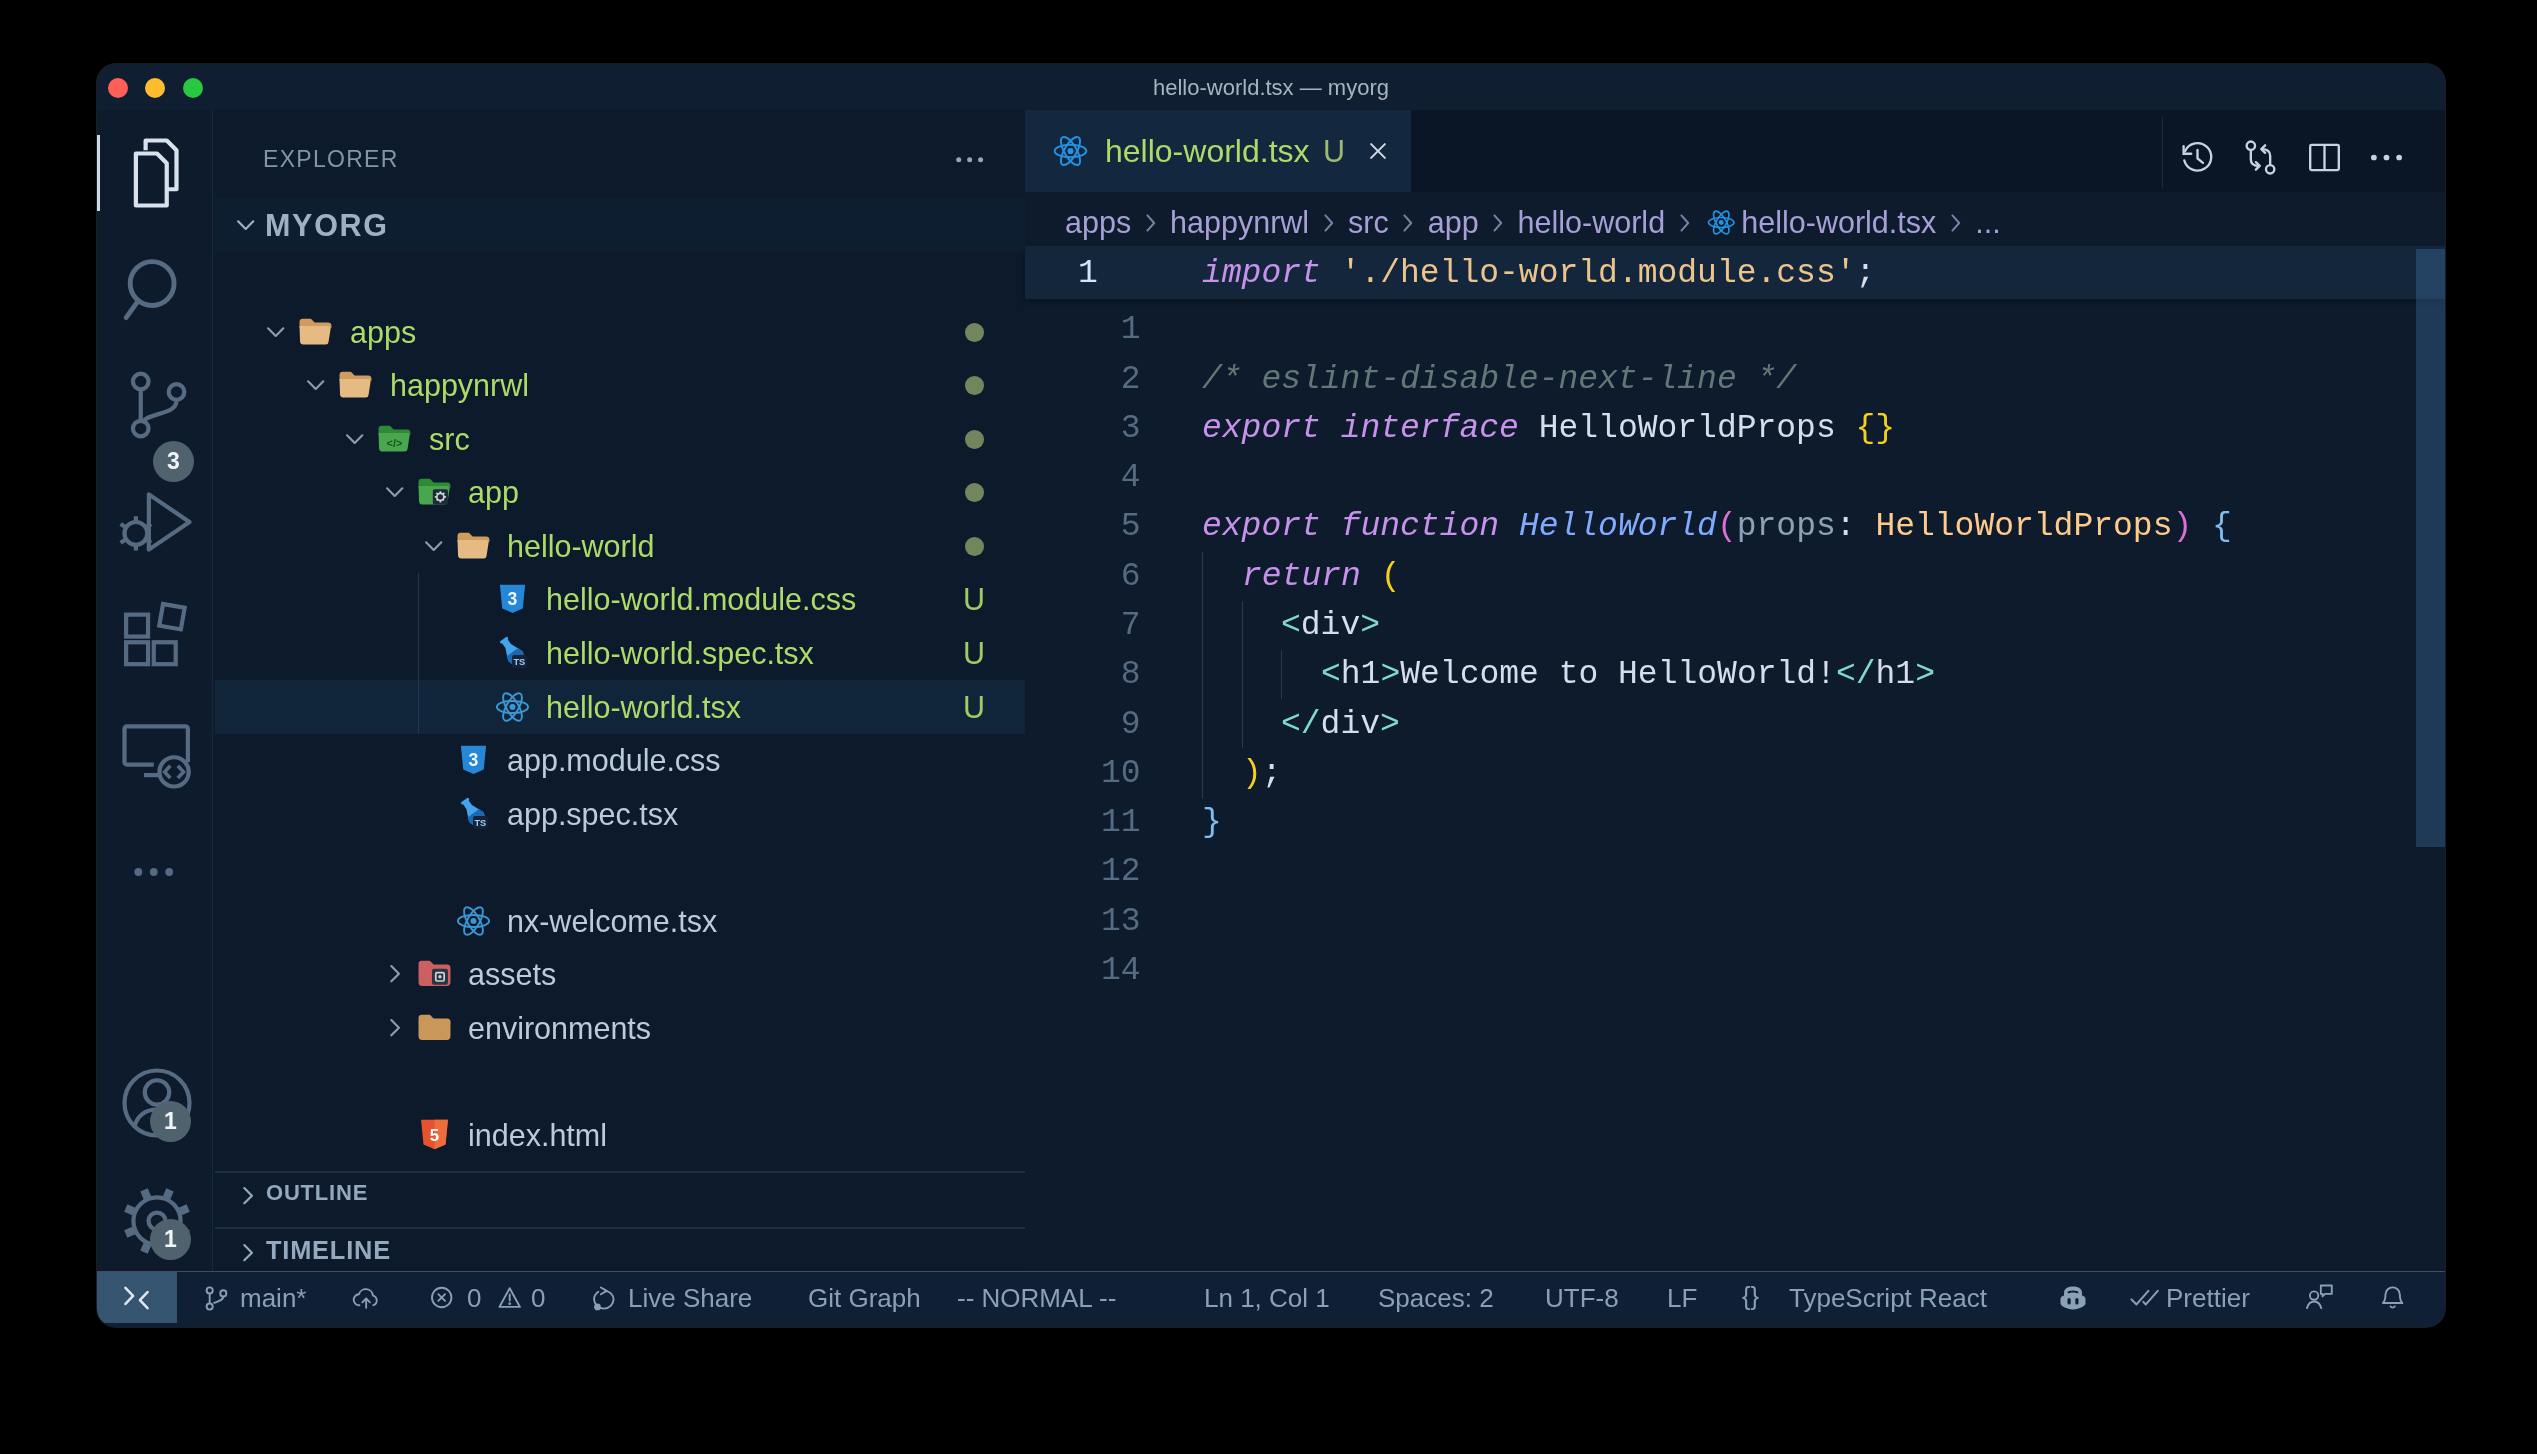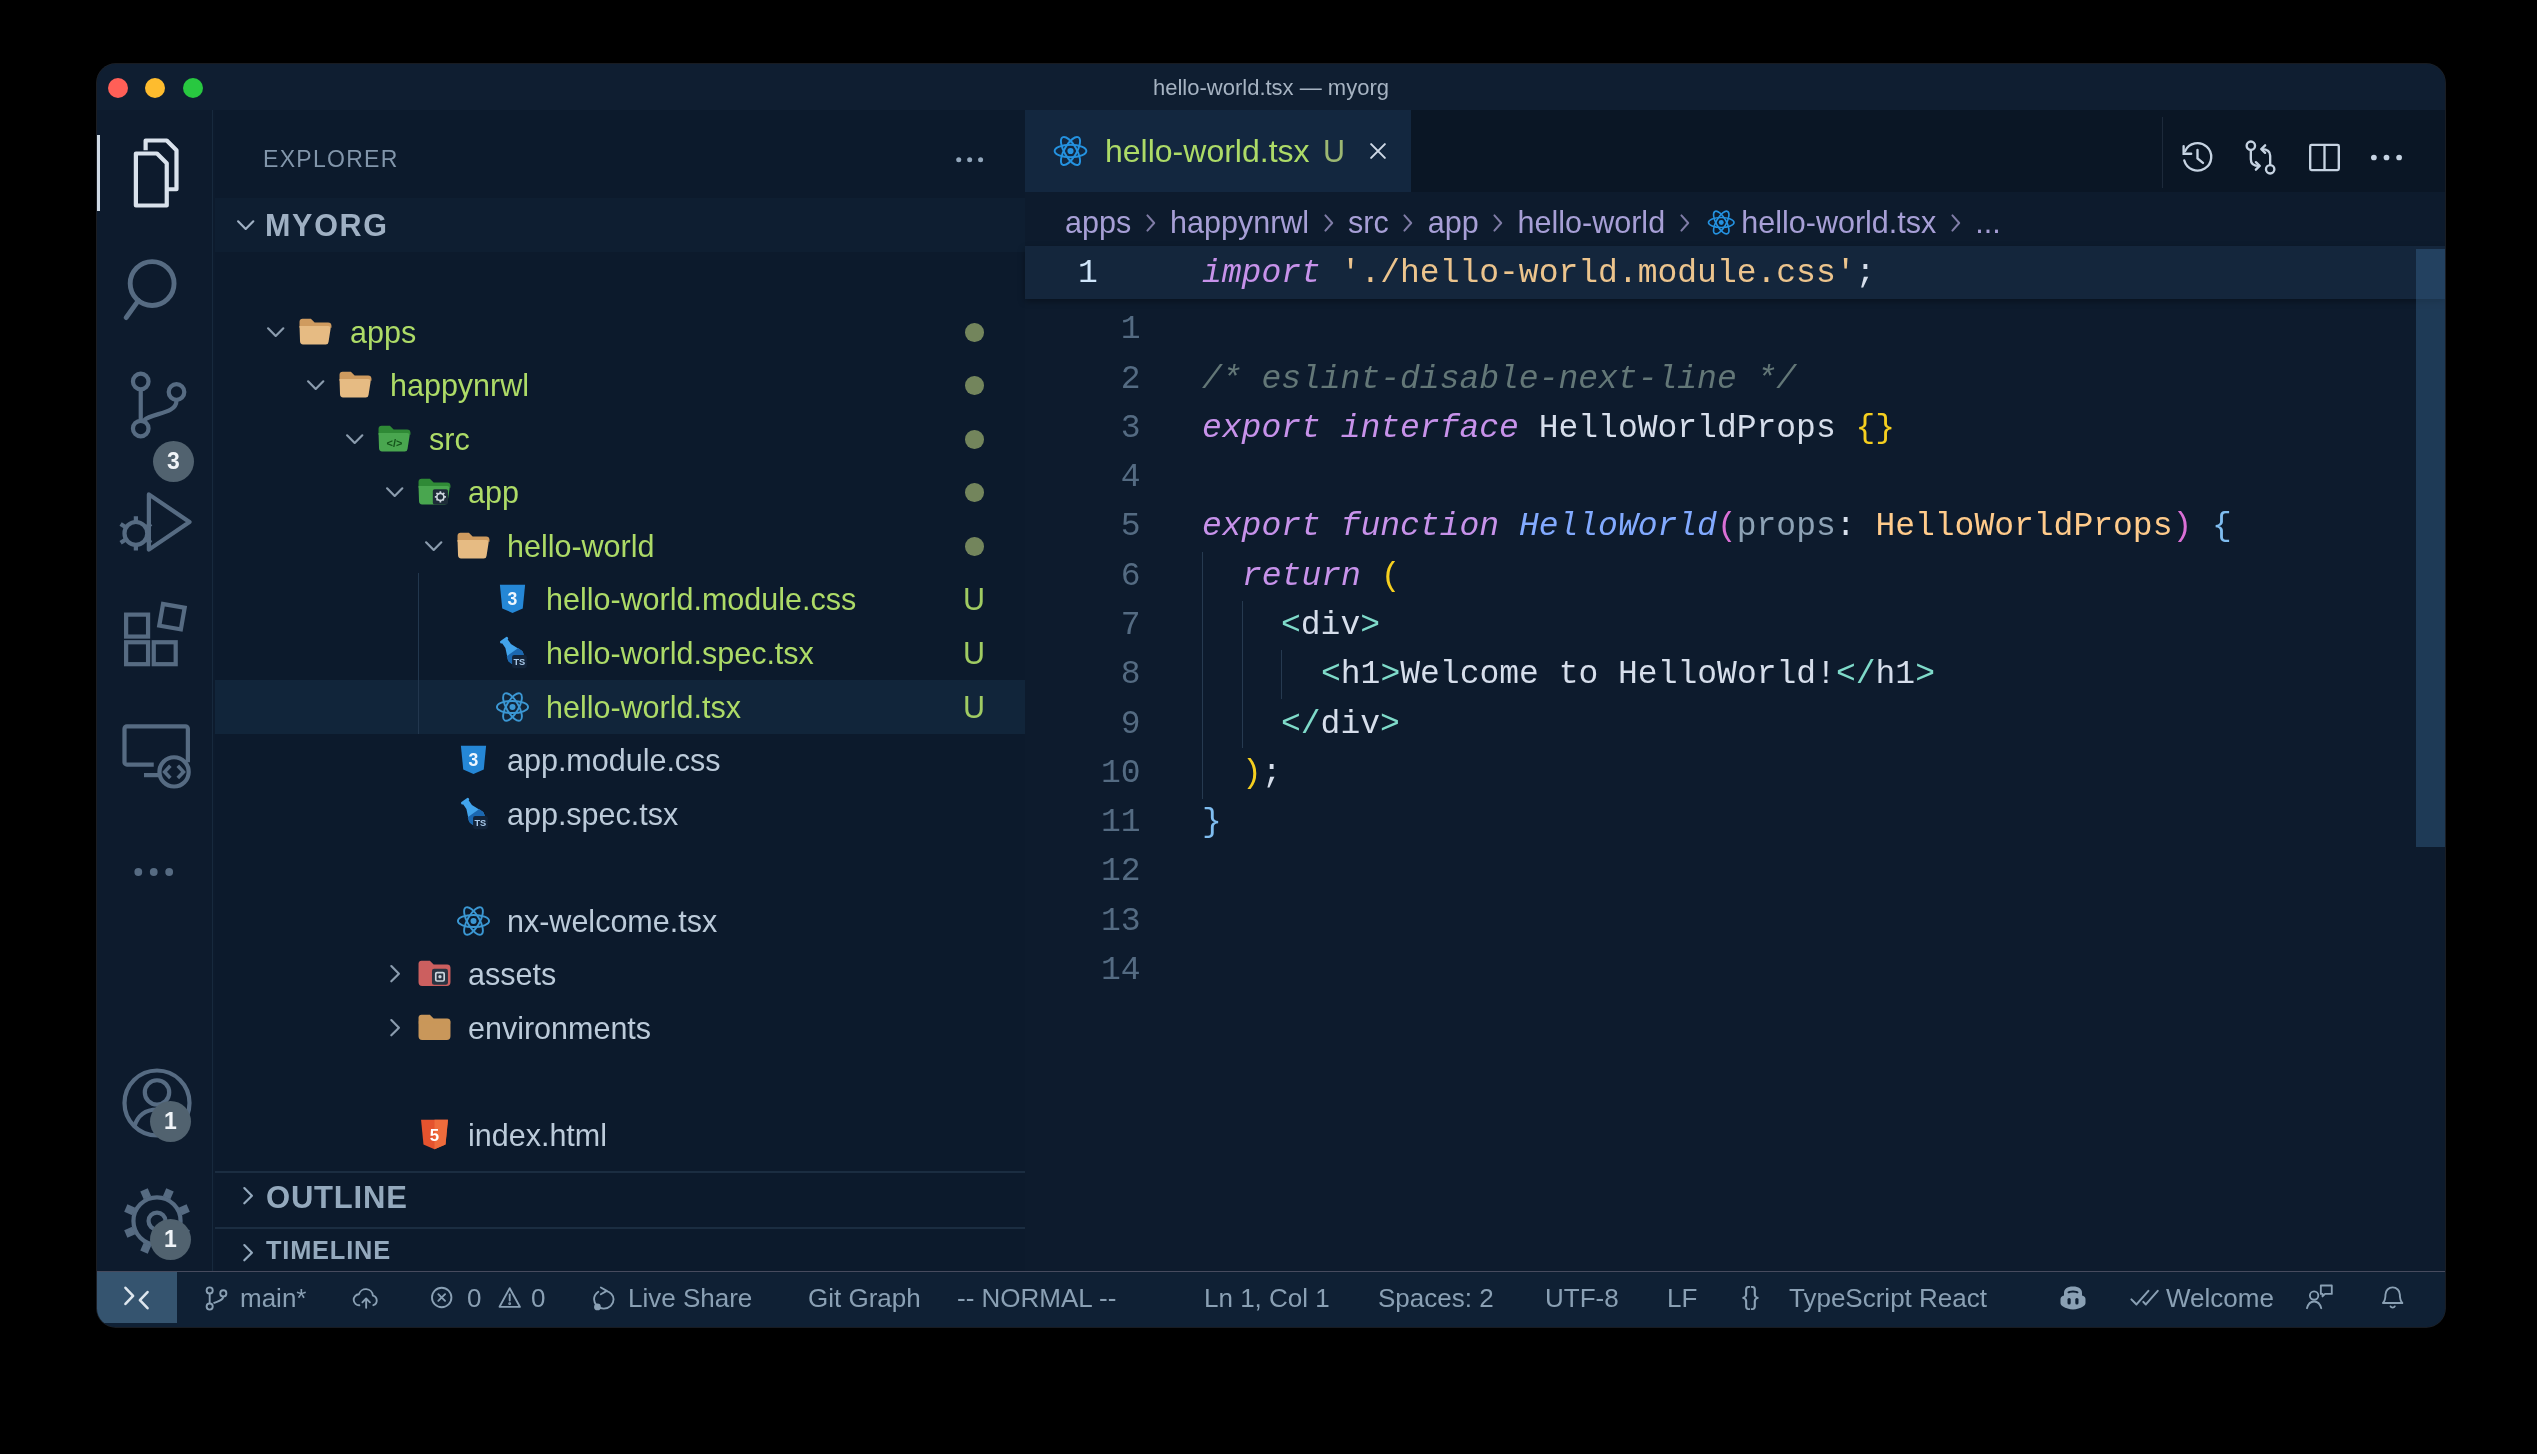--- a/index.html
+++ b/index.html
@@ -265,21 +265,21 @@
           <path d="M22 3h16l-2.9 29.4L22 38z" fill="#ef6c3c"></path>
           <text x="22" y="28" font-family="Liberation Sans" font-size="20" font-weight="bold" fill="#ffffff" text-anchor="middle">5</text>
         </svg>
 <div class="tlabel" style="left:253px;color:#bccbda">index.html</div>
 </div>
 <div class="abs" style="left:203px;top:463px;width:1.3px;height:161px;background:#22374e"></div>
 <div class="abs" style="left:0;top:1061px;width:810px;height:1.7px;background:#1b2d41"></div>
 <svg style="position:absolute;left:20.3px;top:1073px" width="25.4" height="25.4" viewBox="0 0 30 30" fill="none">
         <path d="M11 6l9 9-9 9" stroke="#94a9bd" stroke-width="2.6" stroke-linecap="round" stroke-linejoin="round" fill="none"></path>
       </svg>
-<div class="abs" style="left:51px;top:1070px;font-size:31px;font-weight:bold;letter-spacing:0.8px;color:#94a9bd">OUTLINE</div>
+<div class="abs" style="left:51px;top:1070px;font-size:22px;font-weight:bold;letter-spacing:0.8px;color:#94a9bd">OUTLINE</div>
 <div class="abs" style="left:0;top:1117px;width:810px;height:1.7px;background:#1b2d41"></div>
 <svg style="position:absolute;left:20.3px;top:1130px" width="25.4" height="25.4" viewBox="0 0 30 30" fill="none">
         <path d="M11 6l9 9-9 9" stroke="#94a9bd" stroke-width="2.6" stroke-linecap="round" stroke-linejoin="round" fill="none"></path>
       </svg>
 <div class="abs" style="left:51px;top:1126px;font-size:25.4px;font-weight:bold;letter-spacing:0.8px;color:#94a9bd">TIMELINE</div>
 </div>
 <div class="abs" style="left:928px;top:46px;width:1420px;height:1161px;background:#0d1b2d">
 <div class="abs" style="left:0;top:0;width:1420px;height:82px;background:#0a1625"></div>
 <div class="abs" style="left:0;top:0;width:386px;height:82px;background:#13273f">
 <svg style="position:absolute;left:26px;top:23px" width="39" height="36" viewBox="0 0 44 42" fill="none">
@@ -457,21 +457,21 @@
         <rect x="12.5" y="17" width="3.2" height="6.5" rx="1.6" fill="#0f2034"></rect>
         <rect x="20.3" y="17" width="3.2" height="6.5" rx="1.6" fill="#0f2034"></rect>
         <path d="M13 11.8c1.5-1.8 8.5-1.8 10 0" stroke="#0f2034" stroke-width="2" fill="none"></path>
       </svg>
 <svg style="position:absolute;left:2031px;top:12px" width="34" height="29" viewBox="0 0 40 34" fill="none">
         <g stroke="#8aa0b4" stroke-width="2.4" fill="none" stroke-linecap="round" stroke-linejoin="round">
           <path d="M4 18l6 6L24 8"></path>
           <path d="M18 21l3 3L35 8"></path>
         </g>
       </svg>
-<div class="sit" style="left:2069px;top:0">Welcome</div>
+<div class="sit" style="left:2069px;top:0">Prettier</div>
 <svg style="position:absolute;left:2207px;top:10.2px" width="32" height="30.5" viewBox="0 0 38 36" fill="none">
         <g stroke="#8aa0b4" stroke-width="2.2" fill="none" stroke-linecap="round" stroke-linejoin="round">
           <circle cx="12" cy="16" r="5"></circle>
           <path d="M3.5 31c1.5-5.5 4.5-8 8.5-8s7 2.5 8.5 8"></path>
           <path d="M20 4h13v10h-8l-3 3v-3h-2z"></path>
         </g>
       </svg>
 <svg style="position:absolute;left:2283px;top:11px" width="27" height="29" viewBox="0 0 32 34" fill="none">
         <g stroke="#8aa0b4" stroke-width="2.2" fill="none" stroke-linecap="round" stroke-linejoin="round">
           <path d="M15 5a8.5 8.5 0 0 1 8.5 8.5c0 6 1.5 8.5 3 10H3.5c1.5-1.5 3-4 3-10A8.5 8.5 0 0 1 15 5z"></path>

